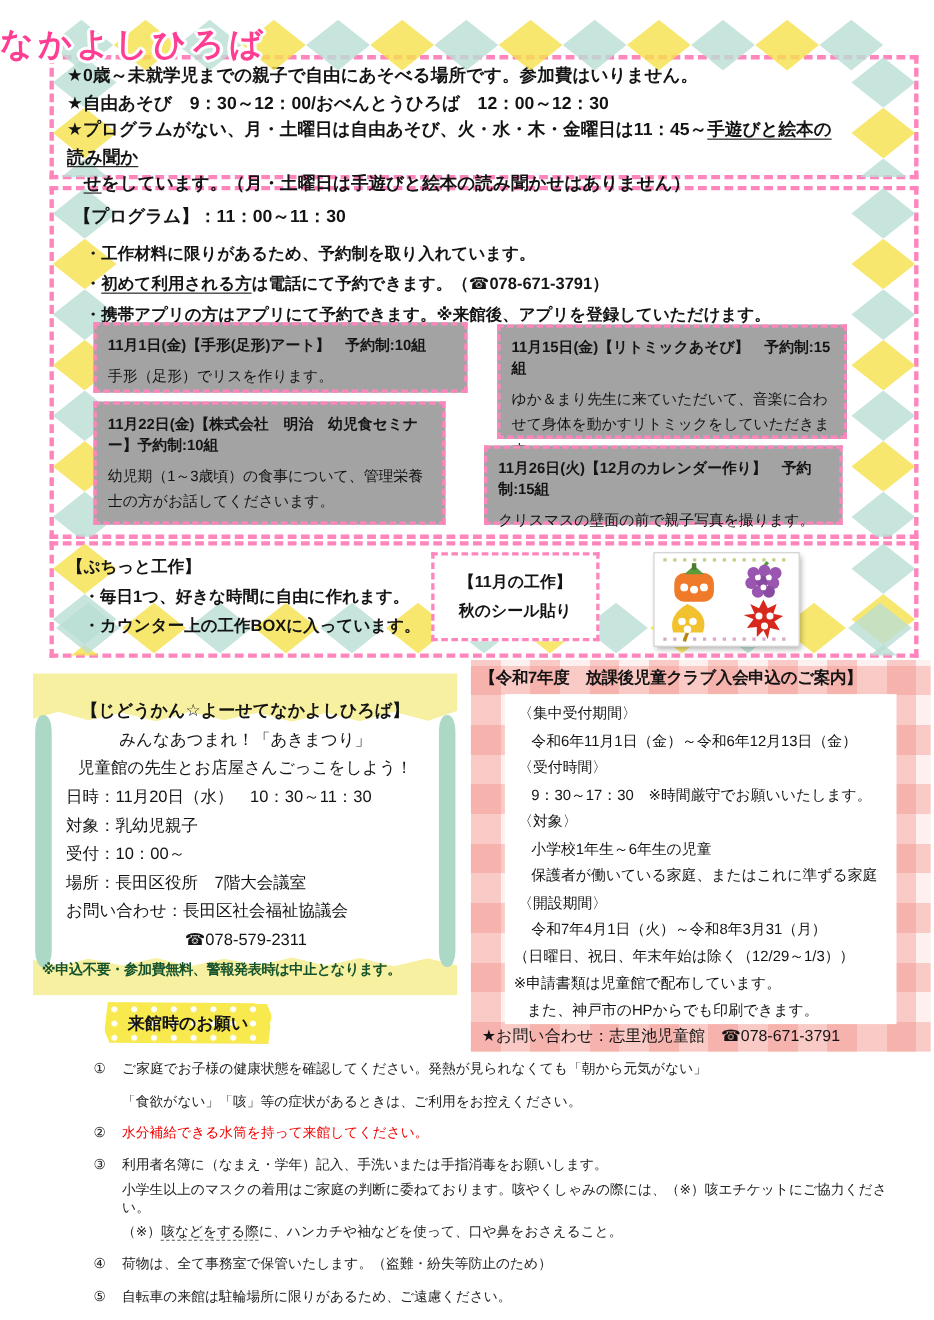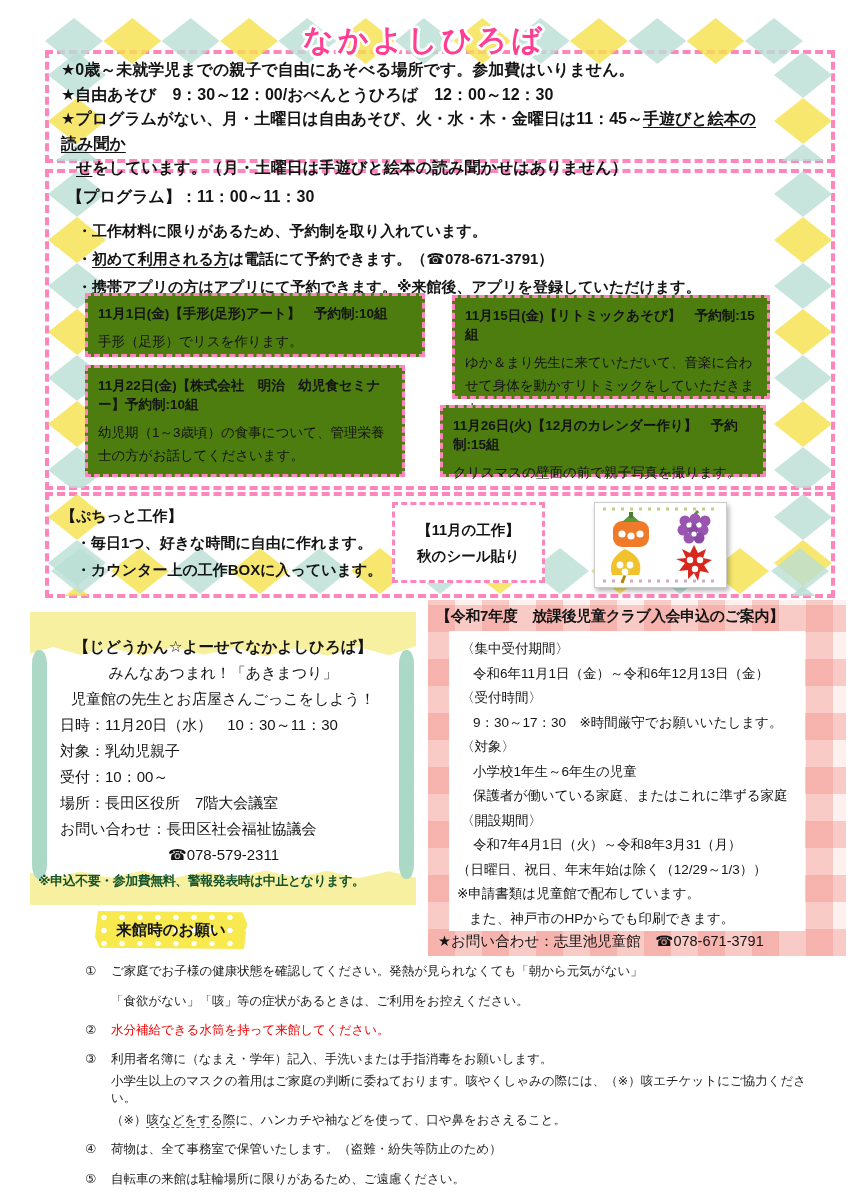--- a/index.html
+++ b/index.html
@@ -19,35 +19,35 @@
   .dcol.left{left:-1px}.dcol.right{right:-1px}
   #bottom-strip{position:absolute;left:2px;right:2px;bottom:0;height:46px;z-index:0}
 
   
   .dashed-box{position:absolute;border:4px dashed #ff85bd;background:#fff}
   #box1{left:45px;top:50px;width:790px;height:113px}
   #box2{left:45px;top:169px;width:790px;height:321px}
   #box3{left:45px;top:492px;width:790px;height:106px}
   .content{position:relative;z-index:1}
 
-  .page-title{position:absolute;top:20px;left:0;width:100%;text-align:center;z-index:6;
+  .page-title{position:absolute;top:20px;left:0;width:100%;text-align:left;z-index:6;
       font-size:30px;font-weight:bold;letter-spacing:4px;color:#ff3d92;
       text-shadow:-2px -2px 0 #fff,2px -2px 0 #fff,-2px 2px 0 #fff,2px 2px 0 #fff,
                   0 3px 0 #fff,0 -3px 0 #fff,3px 0 0 #fff,-3px 0 0 #fff}
 
   #box1 .content{padding:4px 60px 0 12px;font-size:16px;font-weight:bold;line-height:24.5px}
   .indent1{padding-left:15px}
   .ul{text-decoration:underline;text-underline-offset:3px}
   .ul-dash{border-bottom:1px dashed #555}
 
   #box2 .content{padding:14px 0 0 18px;font-size:15px}
   .prog-heading{font-size:16px;font-weight:bold;margin-bottom:9px}
   .prog-bullet{padding-left:10px;line-height:28px;font-weight:bold}
 
-  .event-box{position:absolute;background:#4d7c0f;border:3px dashed #ff85bd;
+  .event-box{position:absolute;background:#a3a3a3;border:3px dashed #ff85bd;
       padding:8px 10px;z-index:2;font-size:13.5px}
   #event-a{left:36px;top:120px;width:340px;height:64px}
   #event-b{left:36px;top:192px;width:320px;height:112px}
   #event-c{left:403px;top:122px;width:318px;height:104px}
   #event-d{left:391px;top:232px;width:326px;height:72px}
   .event-title{font-weight:bold;margin-bottom:7px;line-height:19px}
   .event-body{line-height:23px}
 
   #box3 .content{padding:6px 0 0 12px;font-size:15px;font-weight:bold;line-height:27px}
   .craft-box{position:absolute;left:343px;top:6px;width:153px;height:81px;
@@ -86,21 +86,21 @@
       font-weight:bold;font-size:15.5px;
       filter:drop-shadow(0 3px 2px rgba(0,0,0,.3))}
 
   
   .club-box{position:absolute;left:428px;top:600px;width:418px;height:356px;background:#fdf0ee;
       background-image:
         repeating-linear-gradient(0deg,rgba(242,140,132,.38) 0 27px,rgba(242,140,132,0) 27px 54px),
         repeating-linear-gradient(90deg,rgba(242,140,132,.38) 0 27px,rgba(242,140,132,0) 27px 54px)}
   .club-title{font-weight:bold;font-size:15px;padding:7px 4px 0 8px;letter-spacing:-.3px;
       white-space:nowrap}
-  .club-panel{position:absolute;left:21px;top:31px;width:356px;height:300px;background:#fff;
+  .club-panel{position:absolute;left:31px;top:31px;width:356px;height:300px;background:#fff;
       padding:6px 4px 0 6px;font-size:13.5px;line-height:24.5px}
   .cl-h{padding-left:6px}
   .cl-b{padding-left:18px}
   .cl-n{padding-left:2px}
   .cl-n2{padding-left:14px}
   .club-contact{position:absolute;left:10px;bottom:5px;font-weight:normal;font-size:14.5px}
 
   
   .notes{position:absolute;left:85px;top:963px;width:740px;font-size:12.5px;color:#222;
       line-height:17px}

